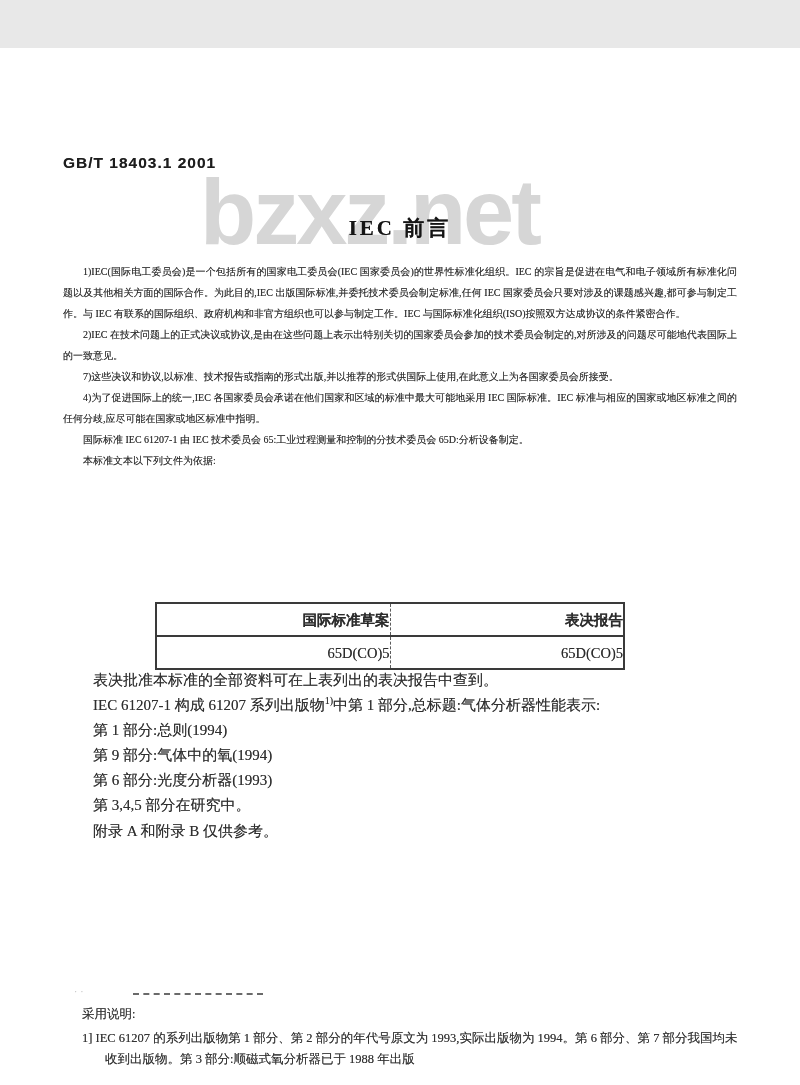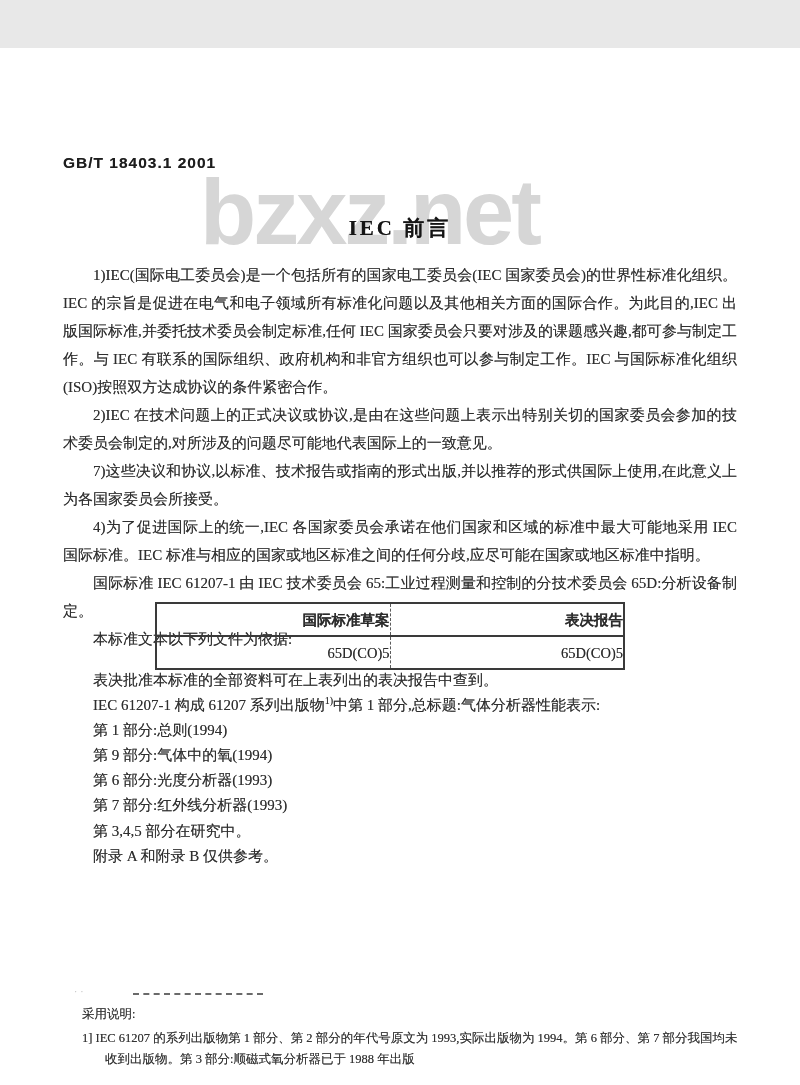--- a/index.html
+++ b/index.html
@@ -29,21 +29,21 @@
   }
 
   .doc-title{
     position:absolute;left:0;top:166px;width:100%;
     text-align:center;font-size:21px;font-weight:bold;
     letter-spacing:3px;color:#141414;z-index:2;
   }
 
   .foreword{
     position:absolute;left:63px;top:213px;width:674px;
-    font-size:15px;line-height:28px;text-align:justify;z-index:2;
+    font-size:10px;line-height:21px;text-align:justify;z-index:2;
   }
   .foreword p{margin:0;text-indent:2em;}
 
   .basis-table{
     position:absolute;left:155px;top:554px;width:466px;z-index:2;
     border:2px solid #3a3a3a;
     font-size:14.5px;color:#2b2b2b;
   }
   .basis-table .row{display:flex;}
   .basis-table .row.head{border-bottom:2px solid #3a3a3a;}
@@ -115,21 +115,20 @@
       <div class="cell">65D(CO)5</div>
     </div>
   </div>
 
   <div class="series scan-text">
     <p>表决批准本标准的全部资料可在上表列出的表决报告中查到。</p>
     <p><span>IEC 61207-1 构成 61207 系列出版物</span><sup>1)</sup><span>中第 1 部分,总标题:气体分析器性能表示:</span></p>
     <p>第 1 部分:总则(1994)</p>
     <p>第 9 部分:气体中的氧(1994)</p>
     <p>第 6 部分:光度分析器(1993)</p>
-    <p>第 7 部分:红外线分析器(1993)</p>
     <p>第 3,4,5 部分在研究中。</p>
     <p>附录 A 和附录 B 仅供参考。</p>
   </div>
 
   <div class="footnote-dots">··</div>
   <div class="footnote-sep"></div>
 
   <div class="footnote scan-text">
     <p class="fn-label">采用说明:</p>
     <p class="fn-item">1] IEC 61207 的系列出版物第 1 部分、第 2 部分的年代号原文为 1993,实际出版物为 1994。第 6 部分、第 7 部分我国均未收到出版物。第 3 部分:顺磁式氧分析器已于 1988 年出版</p>

